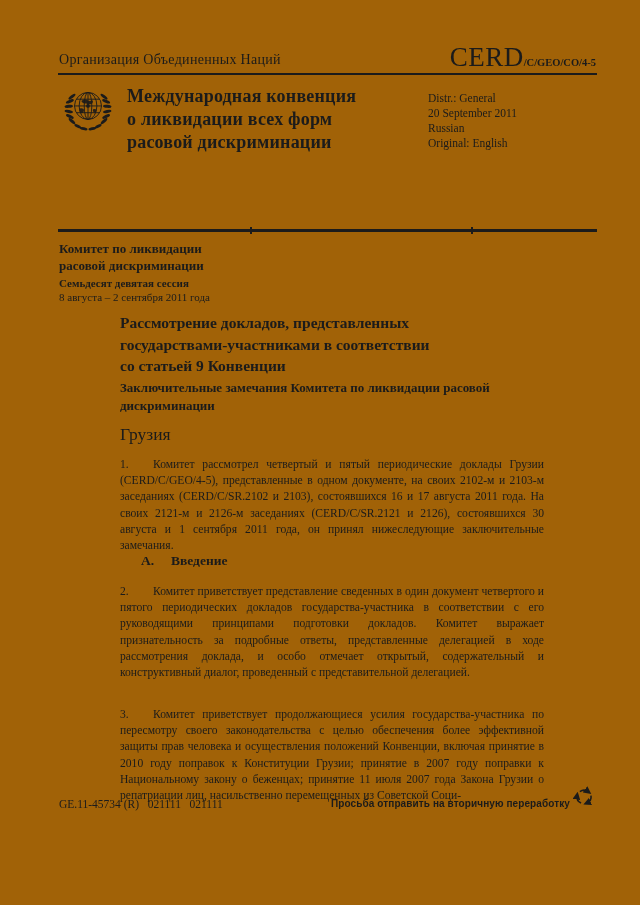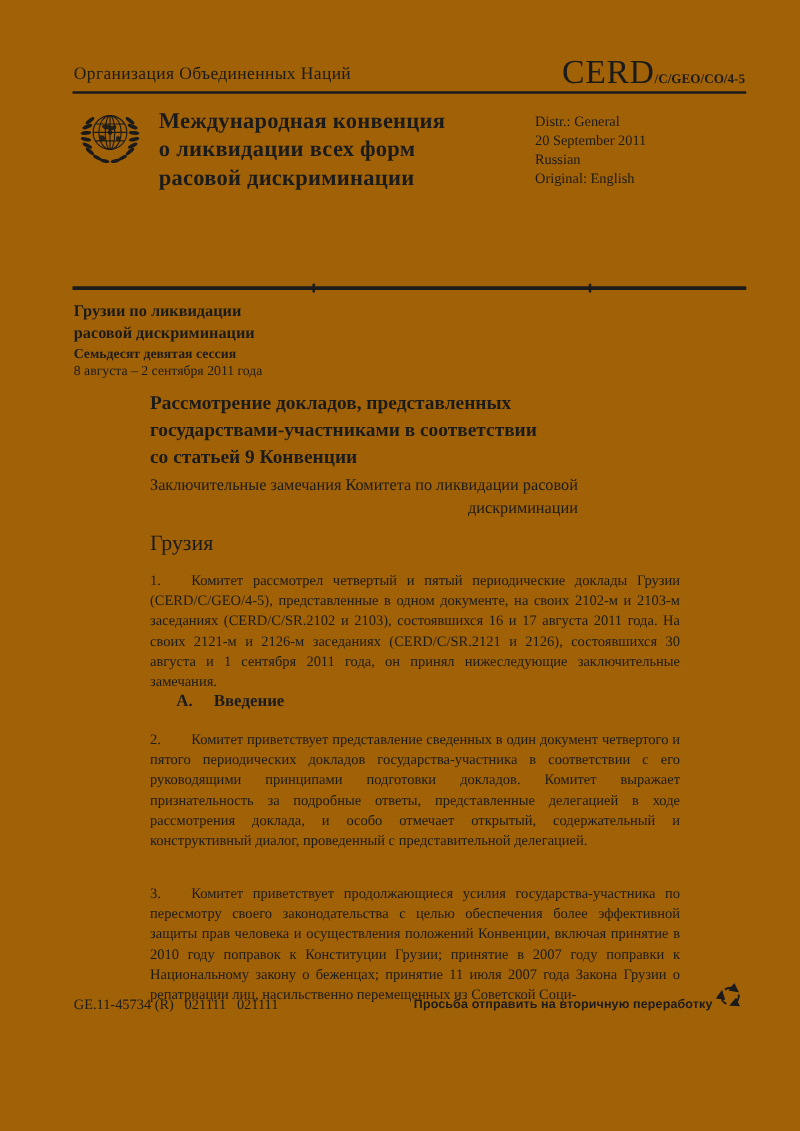--- a/index.html
+++ b/index.html
@@ -67,24 +67,23 @@
     left: 120px; top: 312px;
     font-size: 15.5px;
     font-weight: bold;
     line-height: 21.5px;
     white-space: pre-line;
   }
   .subtitle {
     position: absolute;
     left: 120px; top: 379px;
     font-size: 13px;
-    font-weight: normal;
+    font-weight: bold;
     line-height: 18px;
     white-space: pre-line;
-    text-align: right;
   }
   .country-heading {
     position: absolute;
     left: 120px; top: 424px;
     font-size: 17.5px;
     font-weight: normal;
   }
   .para {
     position: absolute;
     left: 120px;
@@ -185,21 +184,21 @@
     <div>20 September 2011</div>
     <div>Russian</div>
     <div>Original: English</div>
   </div>
 
   <div class="rule-2"></div>
   <div class="rule-tick tick-a"></div>
   <div class="rule-tick tick-b"></div>
 
   <div class="committee-block">
-    <div class="committee-name">Грузии по ликвидации
+    <div class="committee-name">Комитет по ликвидации
 расовой дискриминации</div>
     <div class="committee-session">Семьдесят девятая сессия</div>
     <div class="committee-dates">8 августа – 2 сентября 2011 года</div>
   </div>
 
   <div class="report-title">Рассмотрение докладов, представленных
 государствами-участниками в соответствии
 со статьей 9 Конвенции</div>
   <div class="subtitle">Заключительные замечания Комитета по ликвидации расовой
 дискриминации</div>

